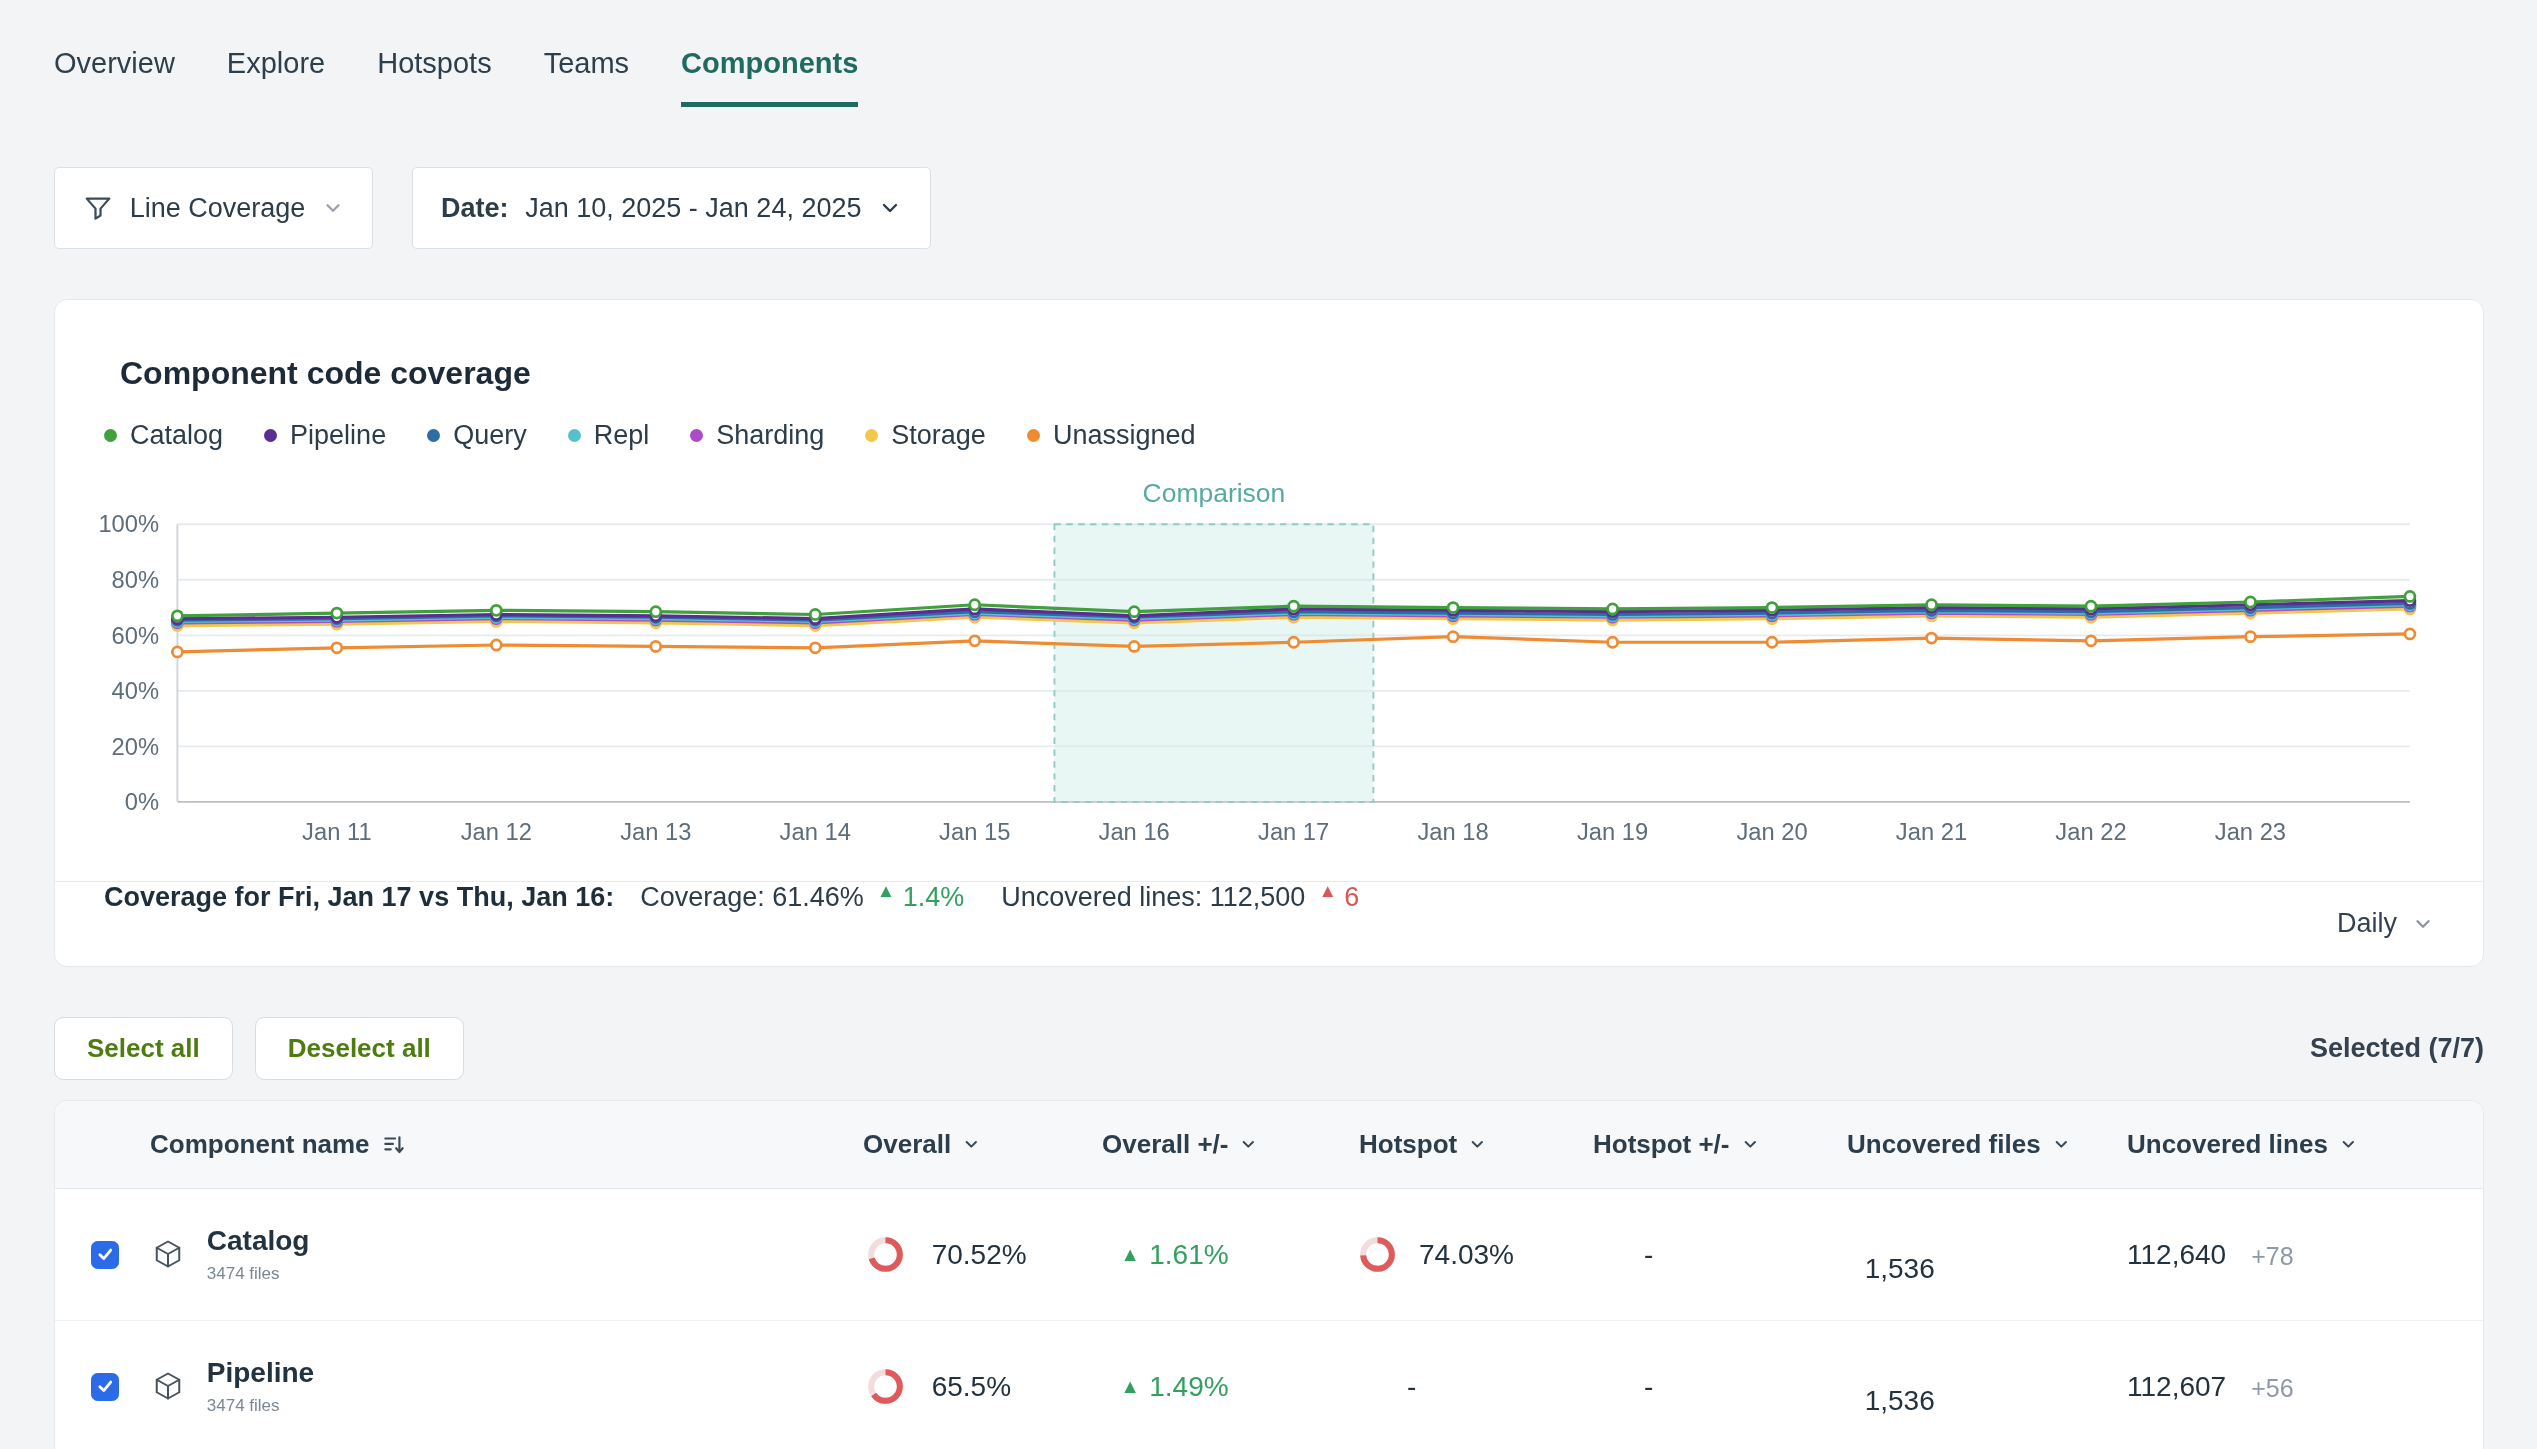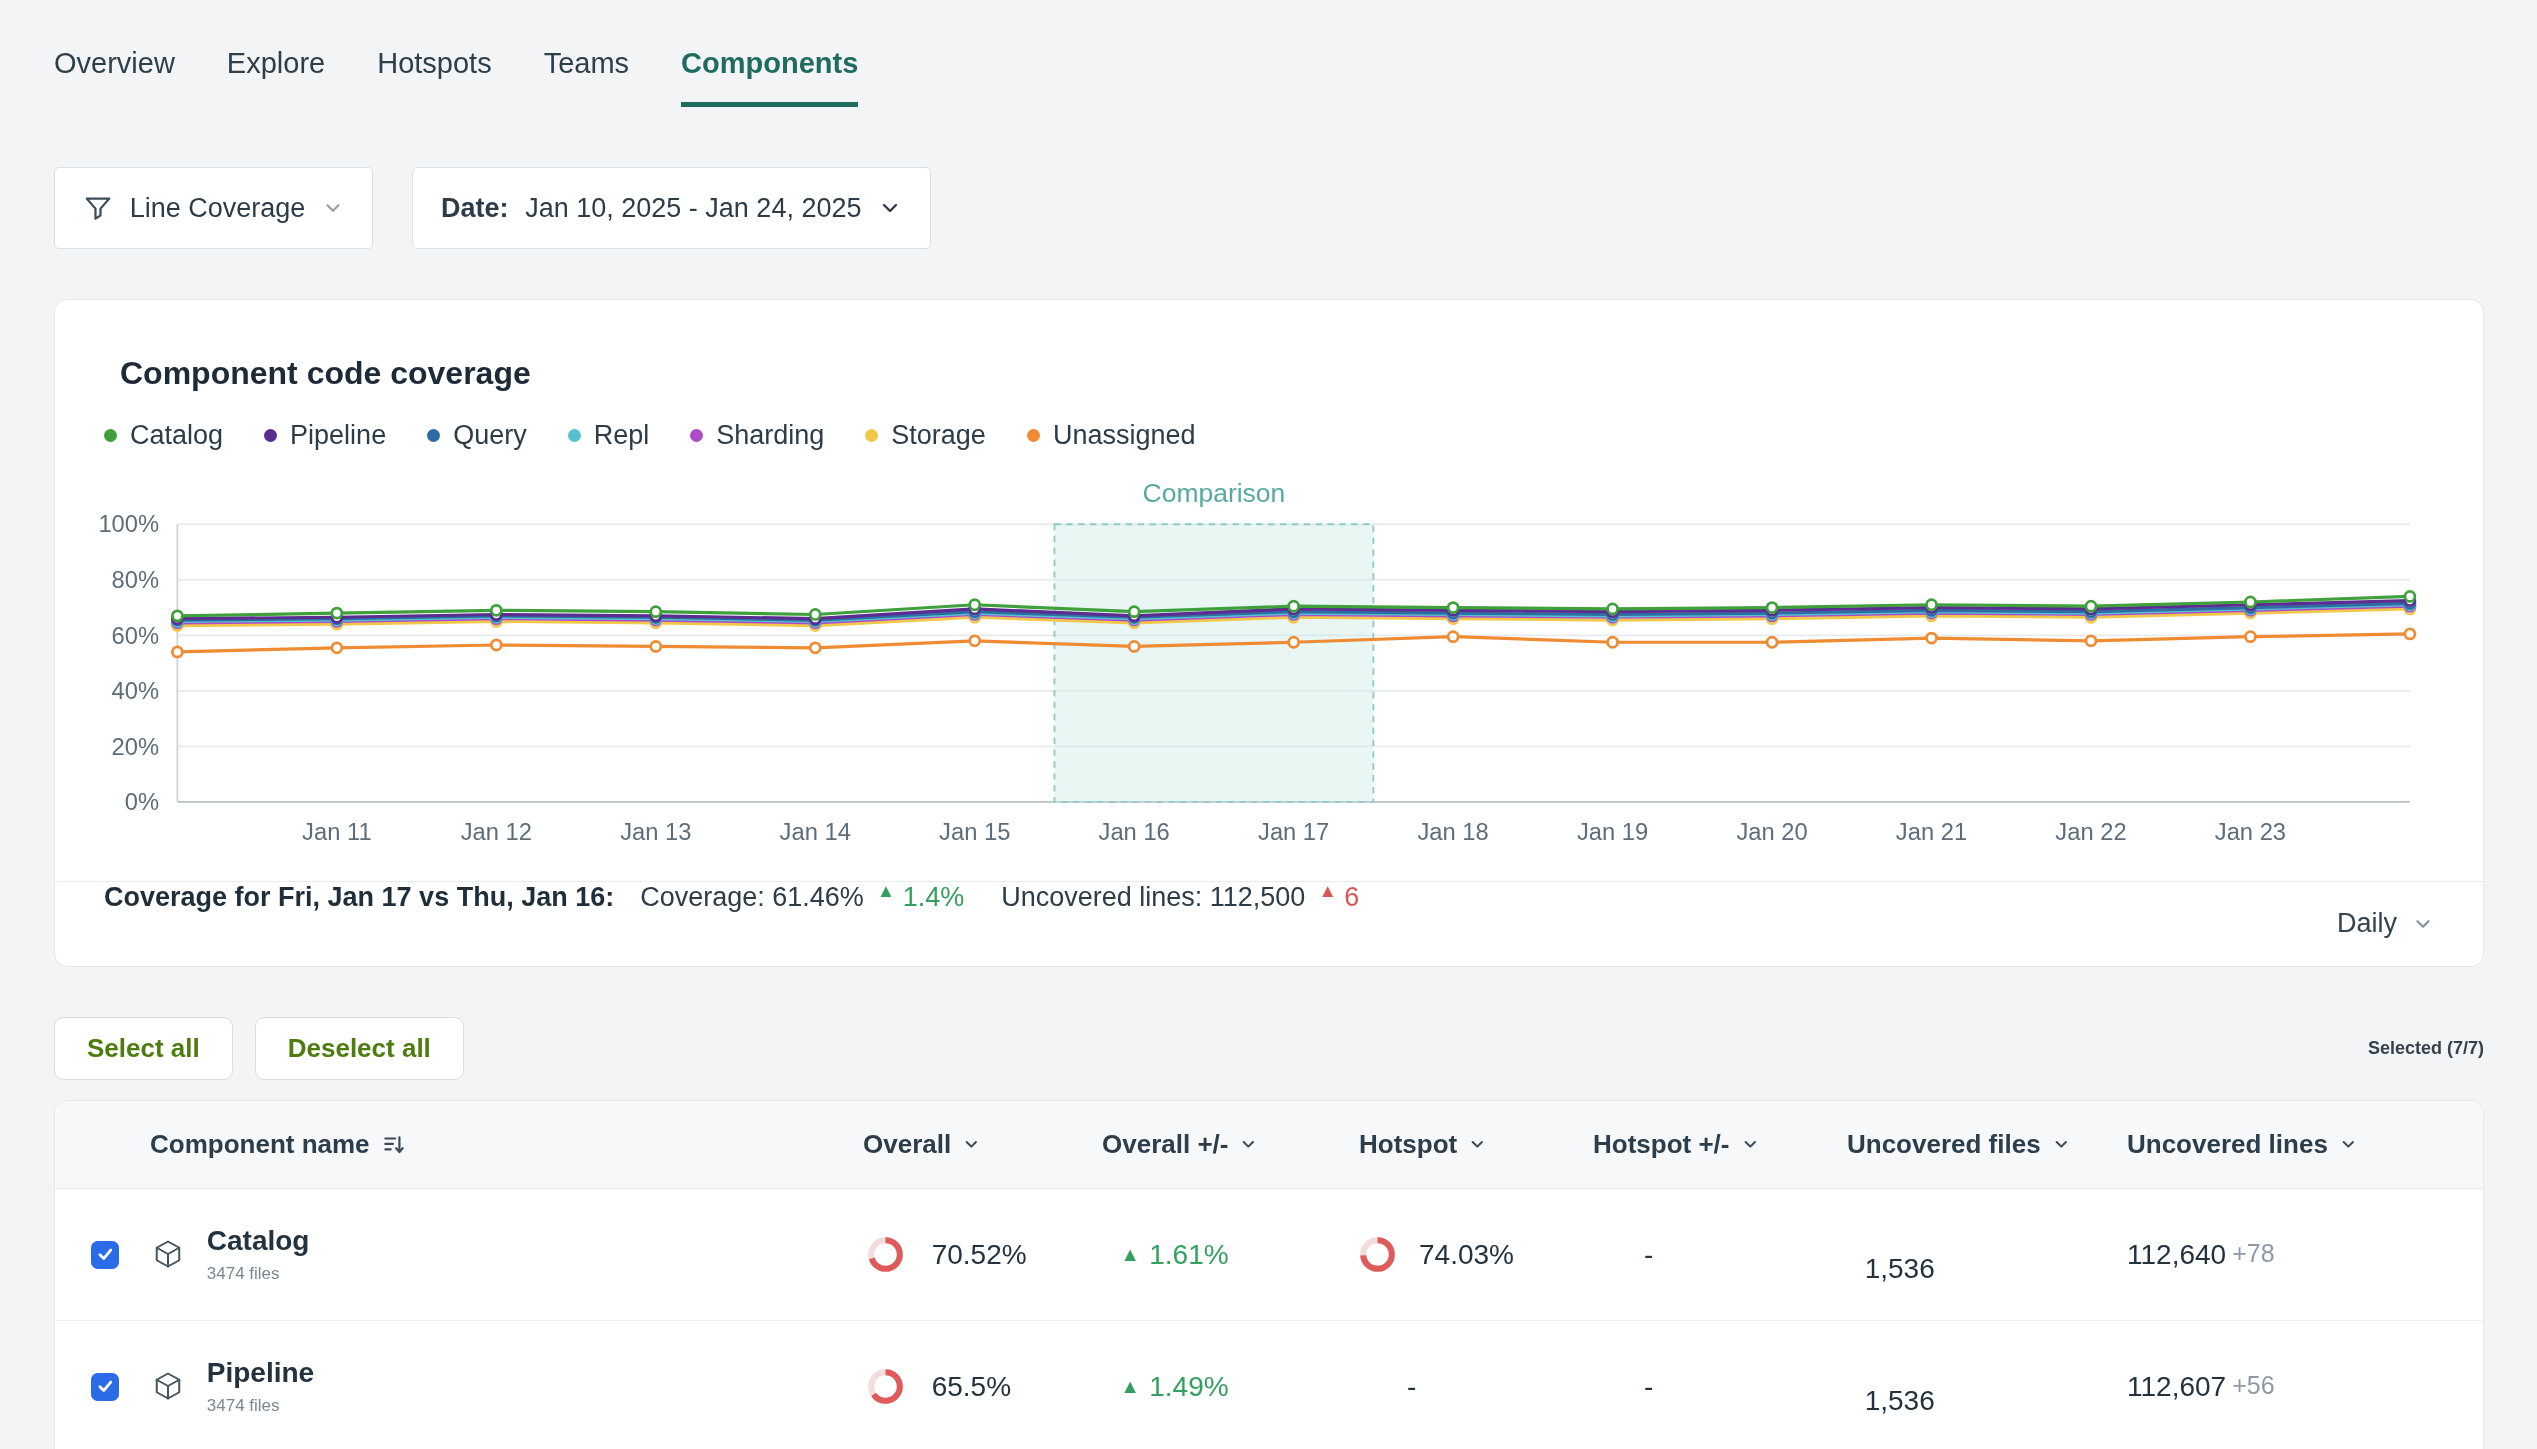--- a/index.html
+++ b/index.html
@@ -40,21 +40,21 @@
   .tri.green{color:#33a05f;}
   .tri.red{color:#d85757;}
   .delta-green{color:#33a05f;}
   .delta-red{color:#d85757;}
   .interval{margin-left:auto;display:flex;align-items:center;gap:15px;color:#33424e;cursor:pointer;}
 
   
   .select-row{margin-top:50px;display:flex;gap:22px;align-items:center;}
   .btn{height:63px;padding:0 32px;font-size:26px;font-weight:700;color:#4d7c0f;background:#fff;
     border:1.9px solid #d8dde2;border-radius:9.3px;cursor:pointer;font-family:"Liberation Sans",sans-serif;}
-  .selected-count{margin-left:auto;font-size:18px;font-weight:700;color:#33424e;}
+  .selected-count{margin-left:auto;font-size:27px;font-weight:700;color:#33424e;}
 
   
   .table-card{margin-top:20.5px;overflow:hidden;min-height:484px;}
   .tgrid{display:grid;grid-template-columns:95px 713px 239px 257px 234px 254px 280px 1fr;align-items:center;}
   .table-header{height:87px;background:#f7f8fa;border-bottom:1.9px solid #e7eaee;font-size:26px;font-weight:700;color:#2c3e4b;}
   .hcell{display:flex;align-items:center;gap:11px;}
   .hcell.first{grid-column:2;}
   .table-row{height:131px;border-bottom:1.9px solid #edeff2;font-size:28px;color:#22323f;}
   .cell-check{padding-left:36px;}
   .checkbox{width:28px;height:28px;border-radius:6.5px;border:1.9px solid #b9c2cc;background:#fff;display:flex;align-items:center;justify-content:center;cursor:pointer;box-sizing:border-box;}
@@ -63,21 +63,21 @@
   .checkbox.checked svg{display:block;}
   .cell-name{display:flex;align-items:center;gap:24px;padding-left:2.8px;}
   .comp-name{font-size:28px;font-weight:700;color:#22323f;}
   .comp-files{font-size:17px;color:#7a8793;margin-top:7.4px;}
   .cell-metric{display:flex;align-items:center;gap:28px;padding-left:3.7px;}
   .cell-delta{display:flex;align-items:center;padding-left:18.6px;}
   .cell-delta .tri{margin:0 9.3px 0 0;font-size:19.5px;}
   .cell-dash-hotspot{padding-left:48px;}
   .cell-dash-hdelta{padding-left:51px;}
   .cell-files{padding-left:17.7px;margin-top:28px;}
-  .cell-lines{display:flex;align-items:flex-start;gap:6px;}
+  .cell-lines{display:flex;align-items:flex-end;gap:25px;}
   .lines-delta{font-size:25px;color:#8d99a4;}
   .donut{width:37px;height:37px;flex:0 0 auible;flex:0 0 auto;}
 </style>
 </head>
 <body>
 
 <div class="page">
 
   <nav class="tabs">
     <div class="tab">Overview</div>

